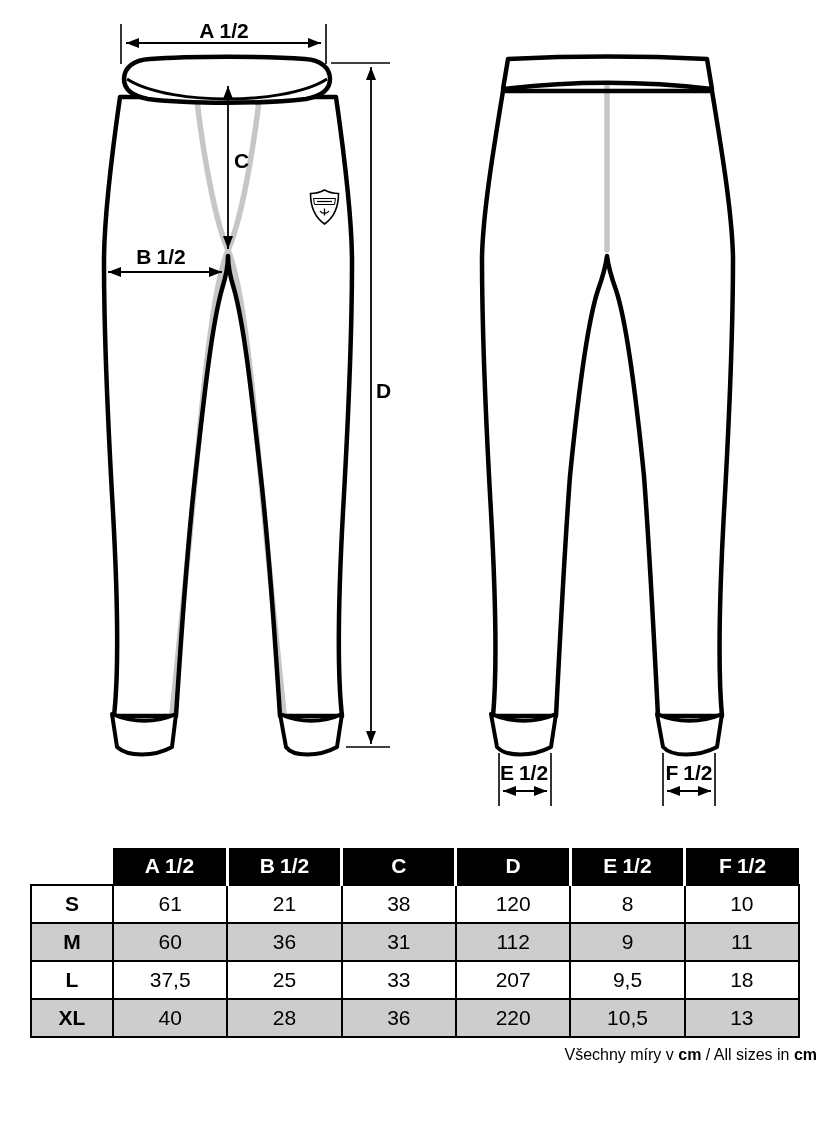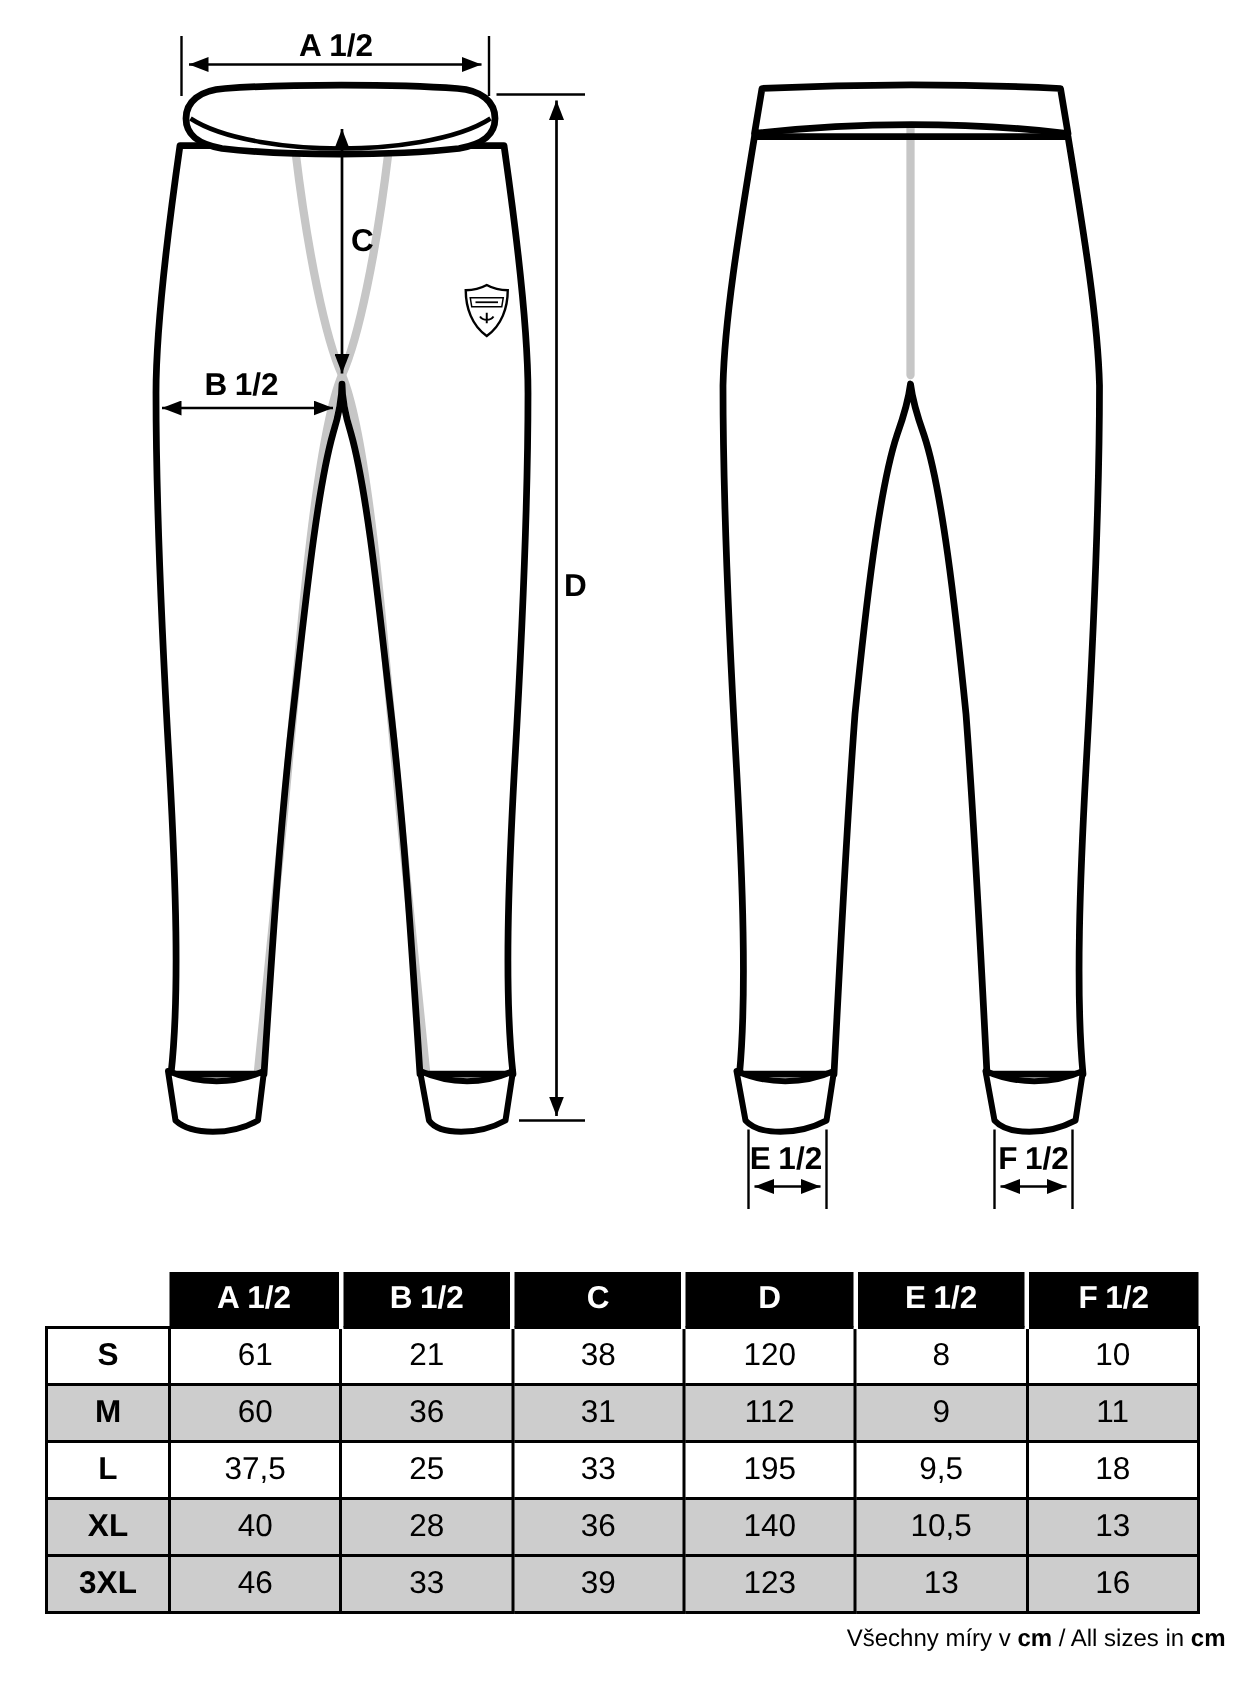--- a/index.html
+++ b/index.html
@@ -164,38 +164,29 @@
       <td>31</td>
       <td>112</td>
       <td>9</td>
       <td>11</td>
     </tr>
     <tr>
       <th>L</th>
       <td>37,5</td>
       <td>25</td>
       <td>33</td>
-      <td>195</td>
+      <td>207</td>
       <td>9,5</td>
       <td>18</td>
     </tr>
     <tr class="alt">
       <th>XL</th>
       <td>40</td>
       <td>28</td>
       <td>36</td>
-      <td>140</td>
+      <td>220</td>
       <td>10,5</td>
       <td>13</td>
-    </tr>
-    <tr class="alt">
-      <th>3XL</th>
-      <td>46</td>
-      <td>33</td>
-      <td>39</td>
-      <td>123</td>
-      <td>13</td>
-      <td>16</td>
     </tr>
   </tbody>
 </table>
 
 <div class="note"><span>Všechny míry v </span><span class="b">cm</span><span> / </span><span>All sizes in </span><span class="b">cm</span></div>
 
 </body></html>

